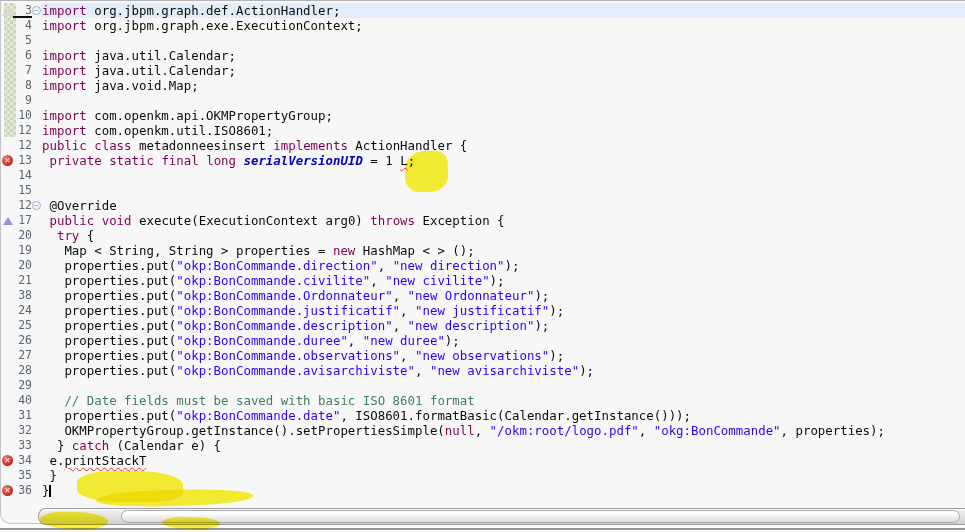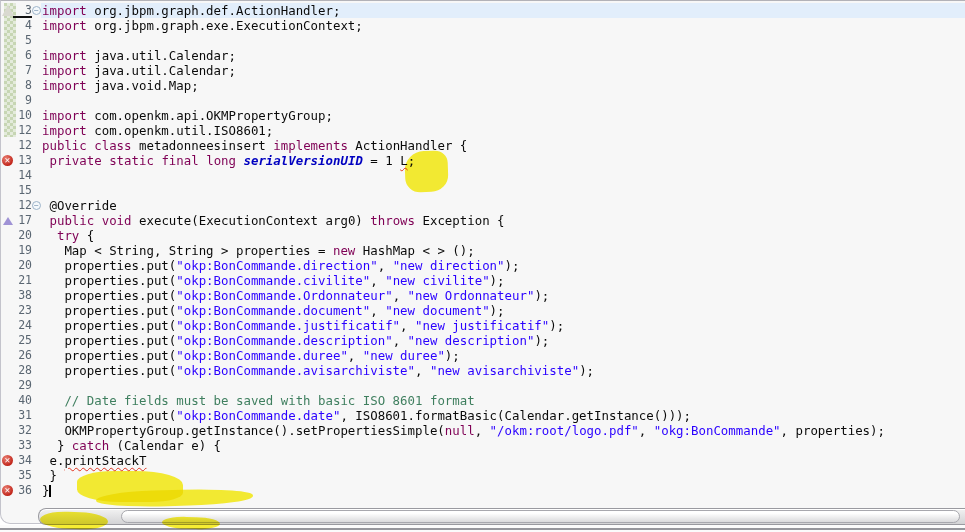--- a/index.html
+++ b/index.html
@@ -91,24 +91,24 @@
         <div class="row"><span class="cell marker"><span class="icon error">✕</span></span><span class="cell num">13</span><span class="cell fold"></span><span class="cell code"><span class="t-p"> </span><span class="t-k">private</span><span class="t-p"> </span><span class="t-k">static</span><span class="t-p"> </span><span class="t-k">final</span><span class="t-p"> </span><span class="t-k">long</span><span class="t-p"> </span><span class="t-f">serialVersionUID</span><span class="t-p"> = 1 </span><span class="t-q">L</span><span class="t-p">;</span></span></div>
         <div class="row"><span class="cell marker"></span><span class="cell num">14</span><span class="cell fold"></span><span class="cell code"></span></div>
         <div class="row"><span class="cell marker"></span><span class="cell num">15</span><span class="cell fold"></span><span class="cell code"></span></div>
         <div class="row"><span class="cell marker"></span><span class="cell num">12</span><span class="cell fold"><span class="fold-icon">−</span></span><span class="cell code"><span class="t-p"> @Override</span></span></div>
         <div class="row"><span class="cell marker"><span class="icon override"></span></span><span class="cell num">17</span><span class="cell fold"></span><span class="cell code"><span class="t-p"> </span><span class="t-k">public</span><span class="t-p"> </span><span class="t-k">void</span><span class="t-p"> execute(ExecutionContext arg0) </span><span class="t-k">throws</span><span class="t-p"> Exception {</span></span></div>
         <div class="row"><span class="cell marker"></span><span class="cell num">20</span><span class="cell fold"></span><span class="cell code"><span class="t-p">  </span><span class="t-k">try</span><span class="t-p"> {</span></span></div>
         <div class="row"><span class="cell marker"></span><span class="cell num">19</span><span class="cell fold"></span><span class="cell code"><span class="t-p">   Map &lt; String, String &gt; properties = </span><span class="t-k">new</span><span class="t-p"> HashMap &lt; &gt; ();</span></span></div>
         <div class="row"><span class="cell marker"></span><span class="cell num">20</span><span class="cell fold"></span><span class="cell code"><span class="t-p">   properties.put(</span><span class="t-s">"okp:BonCommande.direction"</span><span class="t-p">, </span><span class="t-s">"new direction"</span><span class="t-p">);</span></span></div>
         <div class="row"><span class="cell marker"></span><span class="cell num">21</span><span class="cell fold"></span><span class="cell code"><span class="t-p">   properties.put(</span><span class="t-s">"okp:BonCommande.civilite"</span><span class="t-p">, </span><span class="t-s">"new civilite"</span><span class="t-p">);</span></span></div>
         <div class="row"><span class="cell marker"></span><span class="cell num">38</span><span class="cell fold"></span><span class="cell code"><span class="t-p">   properties.put(</span><span class="t-s">"okp:BonCommande.Ordonnateur"</span><span class="t-p">, </span><span class="t-s">"new Ordonnateur"</span><span class="t-p">);</span></span></div>
-        <div class="row"><span class="cell marker"></span><span class="cell num">23</span><span class="cell fold"></span><span class="cell code"><span class="t-p">   properties.put(</span><span class="t-s">"okp:BonCommande.document"</span><span class="t-p">, </span><span class="t-s">"new document"</span><span class="t-p">);</span></span></div>
         <div class="row"><span class="cell marker"></span><span class="cell num">24</span><span class="cell fold"></span><span class="cell code"><span class="t-p">   properties.put(</span><span class="t-s">"okp:BonCommande.justificatif"</span><span class="t-p">, </span><span class="t-s">"new justificatif"</span><span class="t-p">);</span></span></div>
         <div class="row"><span class="cell marker"></span><span class="cell num">25</span><span class="cell fold"></span><span class="cell code"><span class="t-p">   properties.put(</span><span class="t-s">"okp:BonCommande.description"</span><span class="t-p">, </span><span class="t-s">"new description"</span><span class="t-p">);</span></span></div>
         <div class="row"><span class="cell marker"></span><span class="cell num">26</span><span class="cell fold"></span><span class="cell code"><span class="t-p">   properties.put(</span><span class="t-s">"okp:BonCommande.duree"</span><span class="t-p">, </span><span class="t-s">"new duree"</span><span class="t-p">);</span></span></div>
+        <div class="row"><span class="cell marker"></span><span class="cell num">27</span><span class="cell fold"></span><span class="cell code"><span class="t-p">   properties.put(</span><span class="t-s">"okp:BonCommande.observations"</span><span class="t-p">, </span><span class="t-s">"new observations"</span><span class="t-p">);</span></span></div>
         <div class="row"><span class="cell marker"></span><span class="cell num">28</span><span class="cell fold"></span><span class="cell code"><span class="t-p">   properties.put(</span><span class="t-s">"okp:BonCommande.avisarchiviste"</span><span class="t-p">, </span><span class="t-s">"new avisarchiviste"</span><span class="t-p">);</span></span></div>
         <div class="row"><span class="cell marker"></span><span class="cell num">29</span><span class="cell fold"></span><span class="cell code"></span></div>
         <div class="row"><span class="cell marker"></span><span class="cell num">40</span><span class="cell fold"></span><span class="cell code"><span class="t-p">   </span><span class="t-c">// Date fields must be saved with basic ISO 8601 format</span></span></div>
         <div class="row"><span class="cell marker"></span><span class="cell num">31</span><span class="cell fold"></span><span class="cell code"><span class="t-p">   properties.put(</span><span class="t-s">"okp:BonCommande.date"</span><span class="t-p">, ISO8601.formatBasic(Calendar.getInstance()));</span></span></div>
         <div class="row"><span class="cell marker"></span><span class="cell num">32</span><span class="cell fold"></span><span class="cell code"><span class="t-p">   OKMPropertyGroup.getInstance().setPropertiesSimple(</span><span class="t-k">null</span><span class="t-p">, </span><span class="t-s">"/okm:root/logo.pdf"</span><span class="t-p">, </span><span class="t-s">"okg:BonCommande"</span><span class="t-p">, properties);</span></span></div>
         <div class="row"><span class="cell marker"></span><span class="cell num">33</span><span class="cell fold"></span><span class="cell code"><span class="t-p">  } </span><span class="t-k">catch</span><span class="t-p"> (Calendar e) {</span></span></div>
         <div class="row"><span class="cell marker"><span class="icon error">✕</span></span><span class="cell num">34</span><span class="cell fold"></span><span class="cell code"><span class="t-p"> e.</span><span class="t-q">printStackT</span></span></div>
         <div class="row"><span class="cell marker"></span><span class="cell num">35</span><span class="cell fold"></span><span class="cell code"><span class="t-p"> }</span></span></div>
         <div class="row"><span class="cell marker"><span class="icon error">✕</span></span><span class="cell num">36</span><span class="cell fold"></span><span class="cell code"><span class="t-p">}</span><span class="caret"></span></span></div>
       </div>

